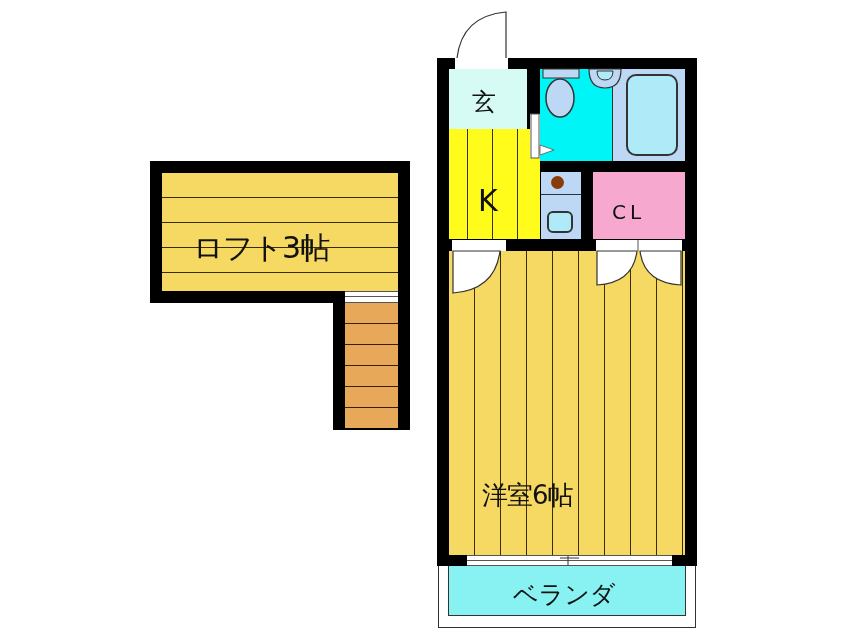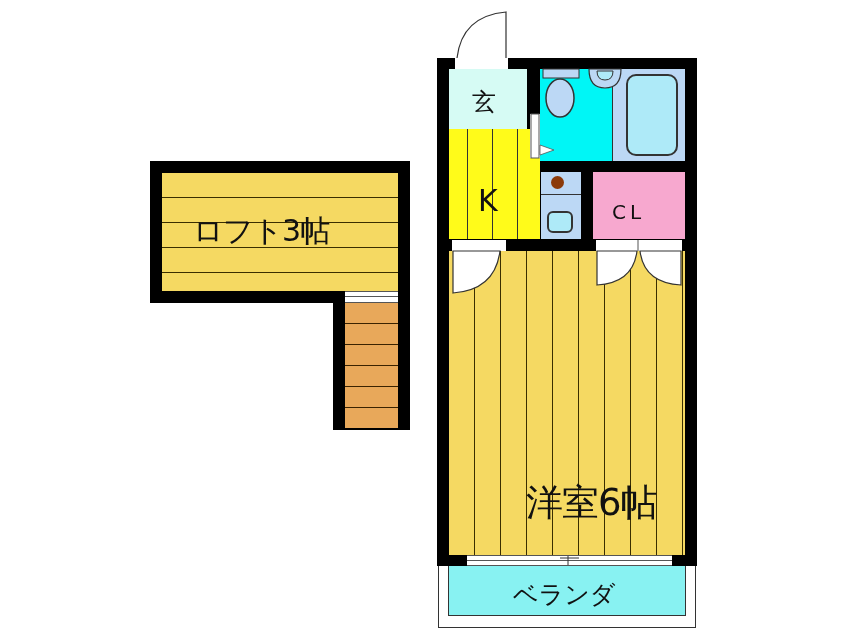--- a/index.html
+++ b/index.html
@@ -14,21 +14,21 @@
 
 <div class="abs wall" style="left:150px;top:161px;width:260px;height:142px;"></div>
 <div class="abs wall" style="left:333px;top:290px;width:77px;height:140px;"></div>
 <div class="abs" style="left:162px;top:173px;width:236px;height:118px;background:#f5d962;
   background-image:repeating-linear-gradient(to bottom, transparent 0, transparent 24px, #3a2e00 24px, #3a2e00 25px);"></div>
 <div class="abs" style="left:345px;top:303px;width:53px;height:125px;background:#e8a85a;
   background-image:repeating-linear-gradient(to bottom, transparent 0, transparent 20px, #3a2200 20px, #3a2200 21px);"></div>
 <div class="abs" style="left:345px;top:291px;width:53px;height:12px;background:#fff;border-top:1px solid #555;border-bottom:1px solid #555;">
   <div style="position:absolute;left:0;right:0;top:4px;height:1px;background:#555;"></div>
 </div>
-<div class="label" style="left:193px;top:211px;font-size:30px;letter-spacing:-1px;">ロフト3帖</div>
+<div class="label" style="left:193px;top:228px;font-size:30px;letter-spacing:-1px;">ロフト3帖</div>
 
 <div class="abs wall" style="left:437px;top:58px;width:260px;height:508px;"></div>
 
 <div class="abs" style="left:449px;top:69px;width:78px;height:60px;background:#d6fbf4;"></div>
 <div class="label" style="left:472px;top:86px;font-size:24px;">玄</div>
 <div class="abs" style="left:455px;top:58px;width:53px;height:11px;background:#fff;"></div>
 
 <div class="abs" style="left:449px;top:129px;width:91px;height:110px;background:#fffb1a;
   background-image:repeating-linear-gradient(to right, transparent 0, transparent 18px, #333 18px, #333 19px, transparent 19px, transparent 25px);"></div>
 <div class="label" style="left:478px;top:183px;font-size:30px;">K</div>
@@ -41,21 +41,21 @@
 <div class="abs" style="left:541px;top:172px;width:40px;height:67px;background:#bcd8f5;"></div>
 <div class="abs" style="left:547px;top:211px;width:26px;height:22px;background:#aeeaf8;border:2px solid #333;border-radius:6px;"></div>
 <div class="abs" style="left:551px;top:176px;width:13px;height:13px;background:#8b3a0a;border-radius:50%;"></div>
 <div class="abs" style="left:541px;top:194px;width:40px;height:1px;background:#333;"></div>
 
 <div class="abs" style="left:593px;top:172px;width:92px;height:67px;background:#f7a8cf;"></div>
 <div class="label" style="left:612px;top:200px;font-size:20px;letter-spacing:4px;">CL</div>
 
 <div class="abs" style="left:449px;top:251px;width:236px;height:304px;background:#f5d962;
   background-image:repeating-linear-gradient(to right, transparent 0, transparent 25px, #3a2e00 25px, #3a2e00 26px);"></div>
-<div class="label" style="left:526px;top:478px;font-size:37px;letter-spacing:-1px;">洋室6帖</div>
+<div class="label" style="left:482px;top:478px;font-size:26px;letter-spacing:-1px;">洋室6帖</div>
 
 <div class="abs" style="left:452px;top:240px;width:54px;height:11px;background:#fff;"></div>
 <div class="abs" style="left:596px;top:240px;width:86px;height:11px;background:#fff;"></div>
 <div class="abs" style="left:530px;top:114px;width:10px;height:44px;background:#fff;"></div>
 
 <div class="abs" style="left:467px;top:555px;width:205px;height:11px;background:#fff;border-top:1px solid #555;border-bottom:1px solid #555;">
   <div style="position:absolute;left:0;right:0;top:4px;height:1px;background:#555;"></div>
 </div>
 
 <div class="abs" style="left:438px;top:566px;width:258px;height:62px;border:1px solid #333;border-top:none;background:#fff;"></div>

